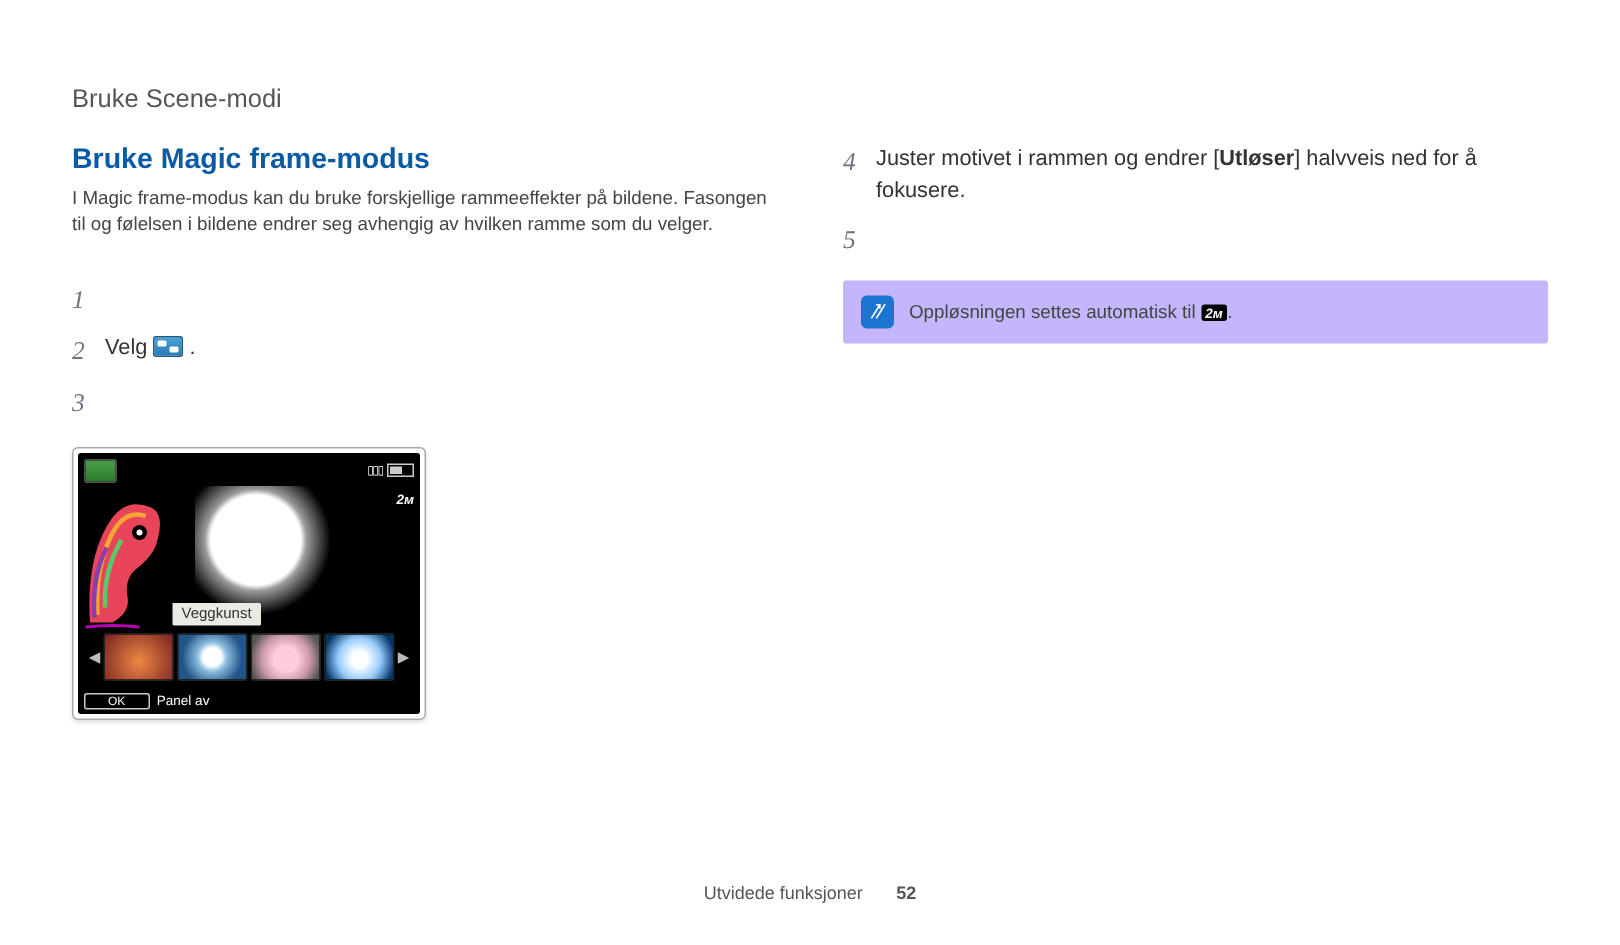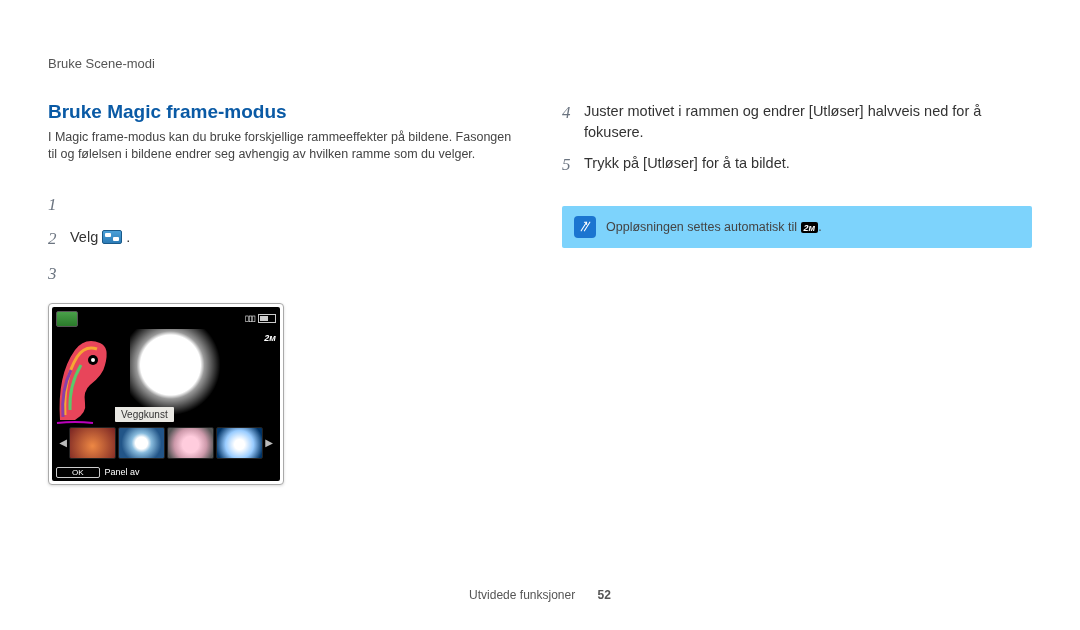--- a/index.html
+++ b/index.html
@@ -6,24 +6,24 @@
   body {
     width: 1080px;
     height: 630px;
     background: #ffffff;
     font-family: "Segoe UI", Arial, sans-serif;
     color: #3a3a3a;
     position: relative;
     padding: 56px 48px 0 48px;
   }
   .header-title {
-    font-size: 13px;
+    font-size: 17px;
     font-weight: 400;
     color: #555;
-    margin-bottom: 30px;
+    margin-bottom: 20px;
     font-style: normal;
   }
   .columns {
     display: flex;
     gap: 44px;
   }
   .col-left, .col-right {
     flex: 1;
   }
   .section-title {
@@ -51,21 +51,21 @@
   }
   .step-num {
     font-style: italic;
     color: #6b7480;
     font-size: 17px;
     font-weight: 400;
     width: 22px;
     flex-shrink: 0;
     font-family: Georgia, serif;
   }
-  .step-text b { font-weight: 400; }
+  .step-text b { font-weight: 700; }
   .inline-icon {
     display: inline-flex;
     width: 20px;
     height: 14px;
     background: linear-gradient(#4aa0d8, #2c7bb6);
     border: 1px solid #1a5a8a;
     border-radius: 2px;
     vertical-align: -2px;
     position: relative;
   }
@@ -190,22 +190,22 @@
     color: #fff;
   }
   .ok-box {
     border: 1px solid #ccc;
     padding: 0 15px;
     font-size: 8px;
     border-radius: 2px;
     color: #fff;
   }
   .note-box {
-    margin-top: 28px;
-    background: #7dd3fc;
+    margin-top: 14px;
+    background: #c4b5fd;
     border-radius: 2px;
     padding: 10px 12px;
     display: flex;
     align-items: center;
     gap: 10px;
     font-size: 12.5px;
     color: #444;
   }
   .note-icon {
     width: 22px; height: 22px;
@@ -308,23 +308,20 @@
   <div class="col-right">
     <ol class="steps">
       <li class="step">
         <span class="step-num">4</span>
         <span class="step-text">
           <span>Juster motivet i rammen og endrer [</span><b>Utløser</b><span>] halvveis ned for å fokusere.</span>
         </span>
       </li>
       <li class="step">
         <span class="step-num">5</span>
-        <span class="step-text">
-          <span>Trykk på [</span><b>Utløser</b><span>] for å ta bildet.</span>
-        </span>
       </li>
     </ol>
 
     <div class="note-box">
       <span class="note-icon">
         <svg viewBox="0 0 24 24" fill="none" stroke="#fff" stroke-width="2" stroke-linecap="round">
           <path d="M4 20 L14 4 M10 4 L14 4 L14 8 M10 20 L20 4"></path>
         </svg>
       </span>
       <span>

